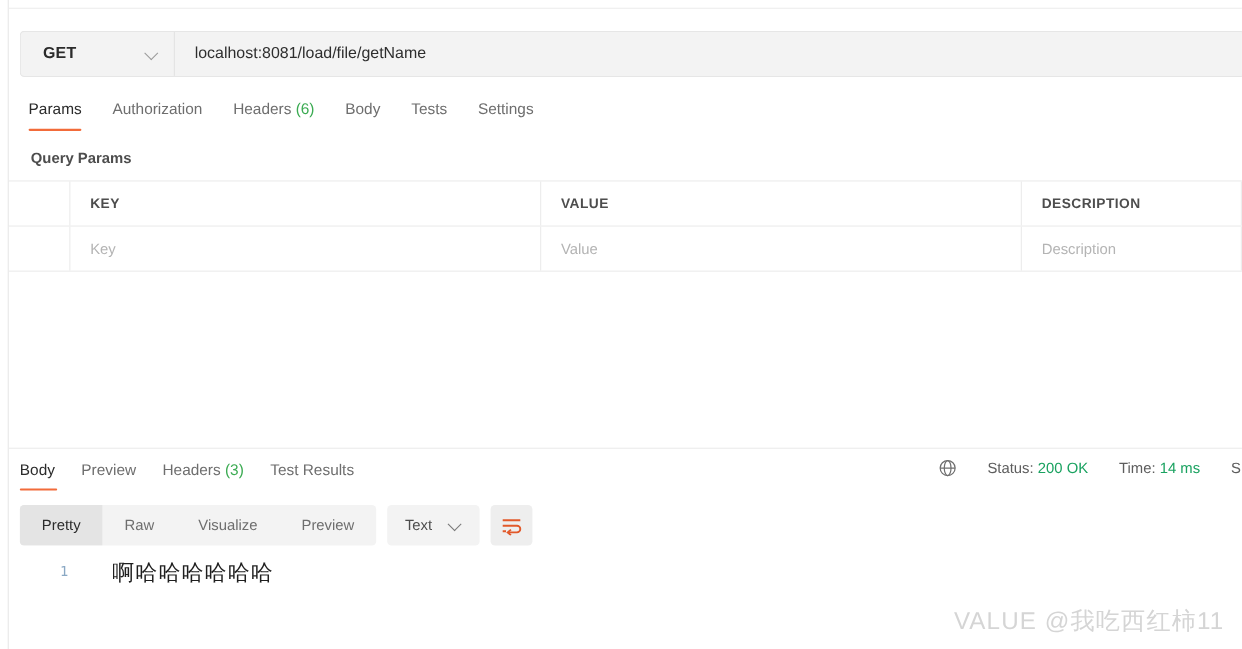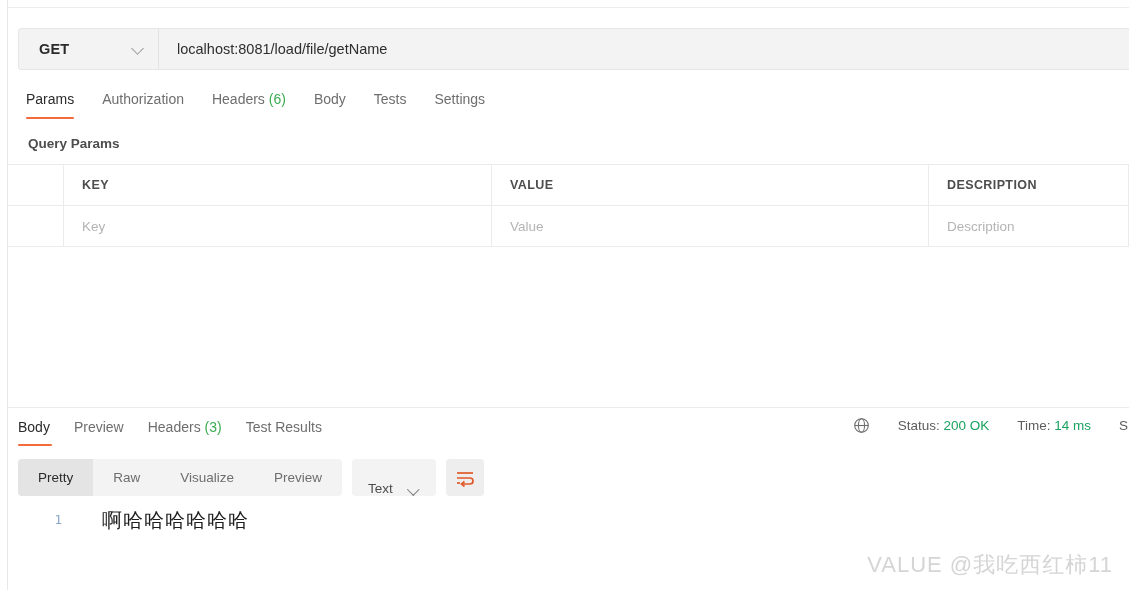--- a/index.html
+++ b/index.html
@@ -236,21 +236,21 @@
     font-size: 13.5px;
     color: #6e6e6e;
     cursor: pointer;
   }
   .seg-btn.active {
     background: #e4e4e4;
     color: #2b2b2b;
   }
   .sel-box {
     display: flex;
-    align-items: flex-end;
+    align-items: center;
     gap: 16px;
     background: #f3f3f3;
     border-radius: 4px;
     height: 37px;
     padding: 0 16px;
     font-size: 13.5px;
     color: #4d4d4d;
     cursor: pointer;
   }
   .sel-chev {

